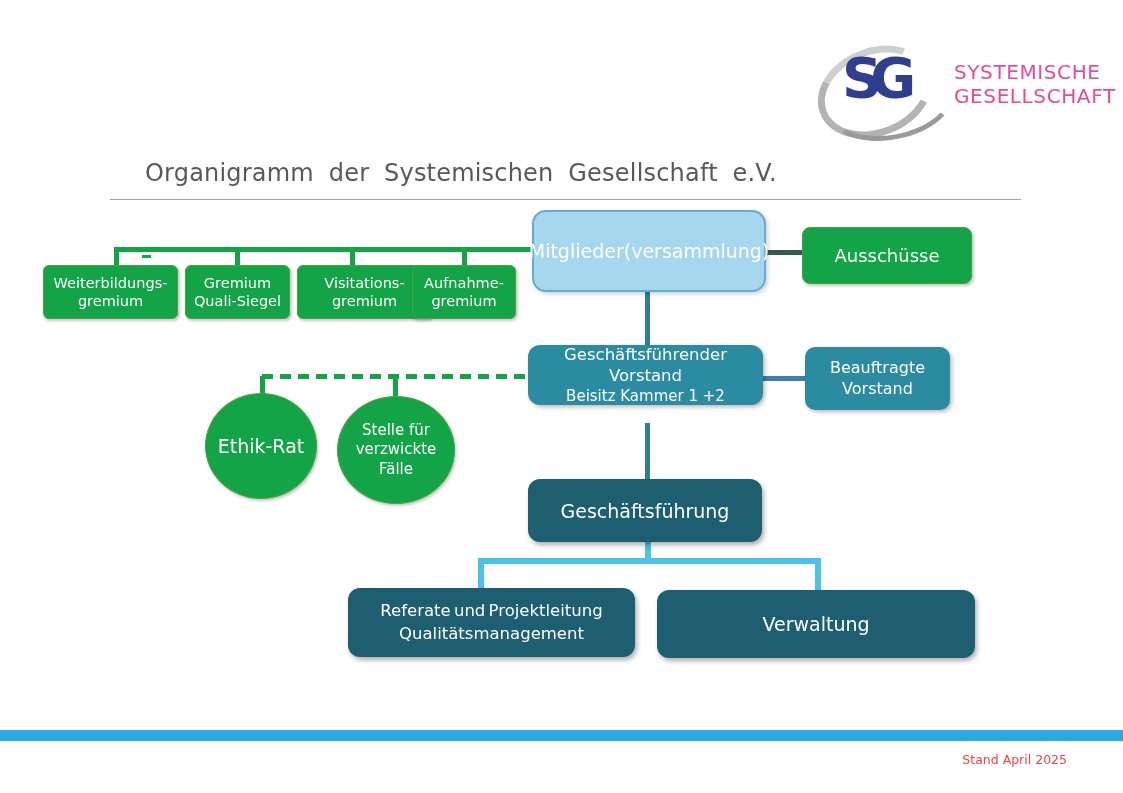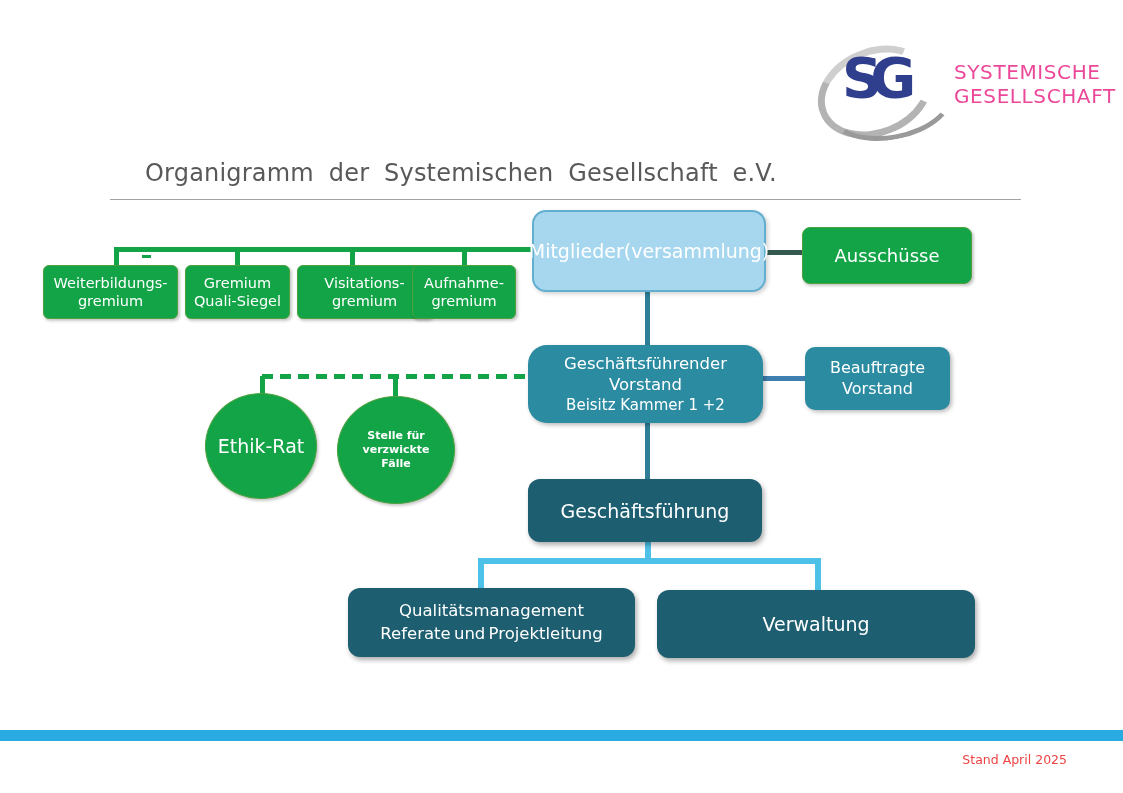--- a/index.html
+++ b/index.html
@@ -54,33 +54,33 @@
               border:2px solid var(--lightBlueBorder);border-radius:14px;font-size:19px;
               box-shadow:2px 2px 4px rgba(0,0,0,.18);}
   #ausschuesse{left:802px;top:227px;width:170px;height:57px;background:var(--green);
                border:1px solid var(--greenBorder);border-radius:8px;font-size:18px;
                box-shadow:1.5px 2px 3px rgba(0,0,0,.22);}
   .gremium{top:265px;height:54px;background:var(--green);border:1px solid var(--greenBorder);
            border-radius:6px;font-size:14.5px;line-height:1.25;
            box-shadow:1.5px 2px 3px rgba(0,0,0,.22);}
   #g1{left:43px;width:135px;} #g2{left:185px;width:105px;}
   #g3{left:297px;width:135px;} #g4{left:412px;width:104px;}
-  #vorstand{left:528px;top:345px;width:235px;height:78px;background:var(--teal);
-            border-radius:19px;font-size:16.5px;line-height:1.3;
+  #vorstand{left:528px;top:345px;width:235px;height:60px;background:var(--teal);
+            border-radius:12px;font-size:16.5px;line-height:1.3;
             box-shadow:2px 2px 4px rgba(0,0,0,.28);}
   #vorstand .l3{font-size:15px;}
   #beauftragte{left:805px;top:347px;width:145px;height:63px;background:var(--teal);
                border-radius:10px;font-size:16px;line-height:1.3;
                box-shadow:2px 2px 4px rgba(0,0,0,.28);}
   #ethikrat{left:205px;top:393px;width:112px;height:106px;background:var(--green);
             border:1px solid var(--greenBorder);border-radius:50%;font-size:19px;
             box-shadow:1.5px 2px 3px rgba(0,0,0,.22);}
   #stelle{left:337px;top:396px;width:118px;height:108px;background:var(--green);
-          border:1px solid var(--greenBorder);border-radius:50%;font-size:11px;line-height:1.3;
-          box-shadow:1.5px 2px 3px rgba(0,0,0,.22);font-weight:bold;}
+          border:1px solid var(--greenBorder);border-radius:50%;font-size:15px;line-height:1.3;
+          box-shadow:1.5px 2px 3px rgba(0,0,0,.22);}
   .dark{background:var(--tealDark);border-radius:12px;box-shadow:2px 3px 5px rgba(0,0,0,.32);}
   #gf{left:528px;top:479px;width:234px;height:63px;font-size:19px;}
   #referate{left:348px;top:588px;width:287px;height:69px;font-size:16.5px;line-height:1.35;word-spacing:-2px;}
   #verwaltung{left:657px;top:590px;width:318px;height:68px;font-size:19px;}
 
   
   #bar{left:0;top:730px;width:1123px;height:11px;background:var(--bar);}
   #stand{right:56px;top:752px;font-size:12.5px;color:#ef4444;}
 </style>
 </head>
@@ -163,22 +163,22 @@
     <span>Stelle für</span>
     <span>verzwickte</span>
     <span>Fälle</span>
   </div>
 
   <div class="node dark" id="gf">
     <span>Geschäftsführung</span>
   </div>
 
   <div class="node dark" id="referate">
+    <span>Referate und Projektleitung</span>
     <span>Qualitätsmanagement</span>
-    <span>Referate und Projektleitung</span>
   </div>
 
   <div class="node dark" id="verwaltung">
     <span>Verwaltung</span>
   </div>
 
   <div class="abs" id="bar"></div>
   <div class="abs" id="stand">Stand April 2025</div>
 
 </div>

